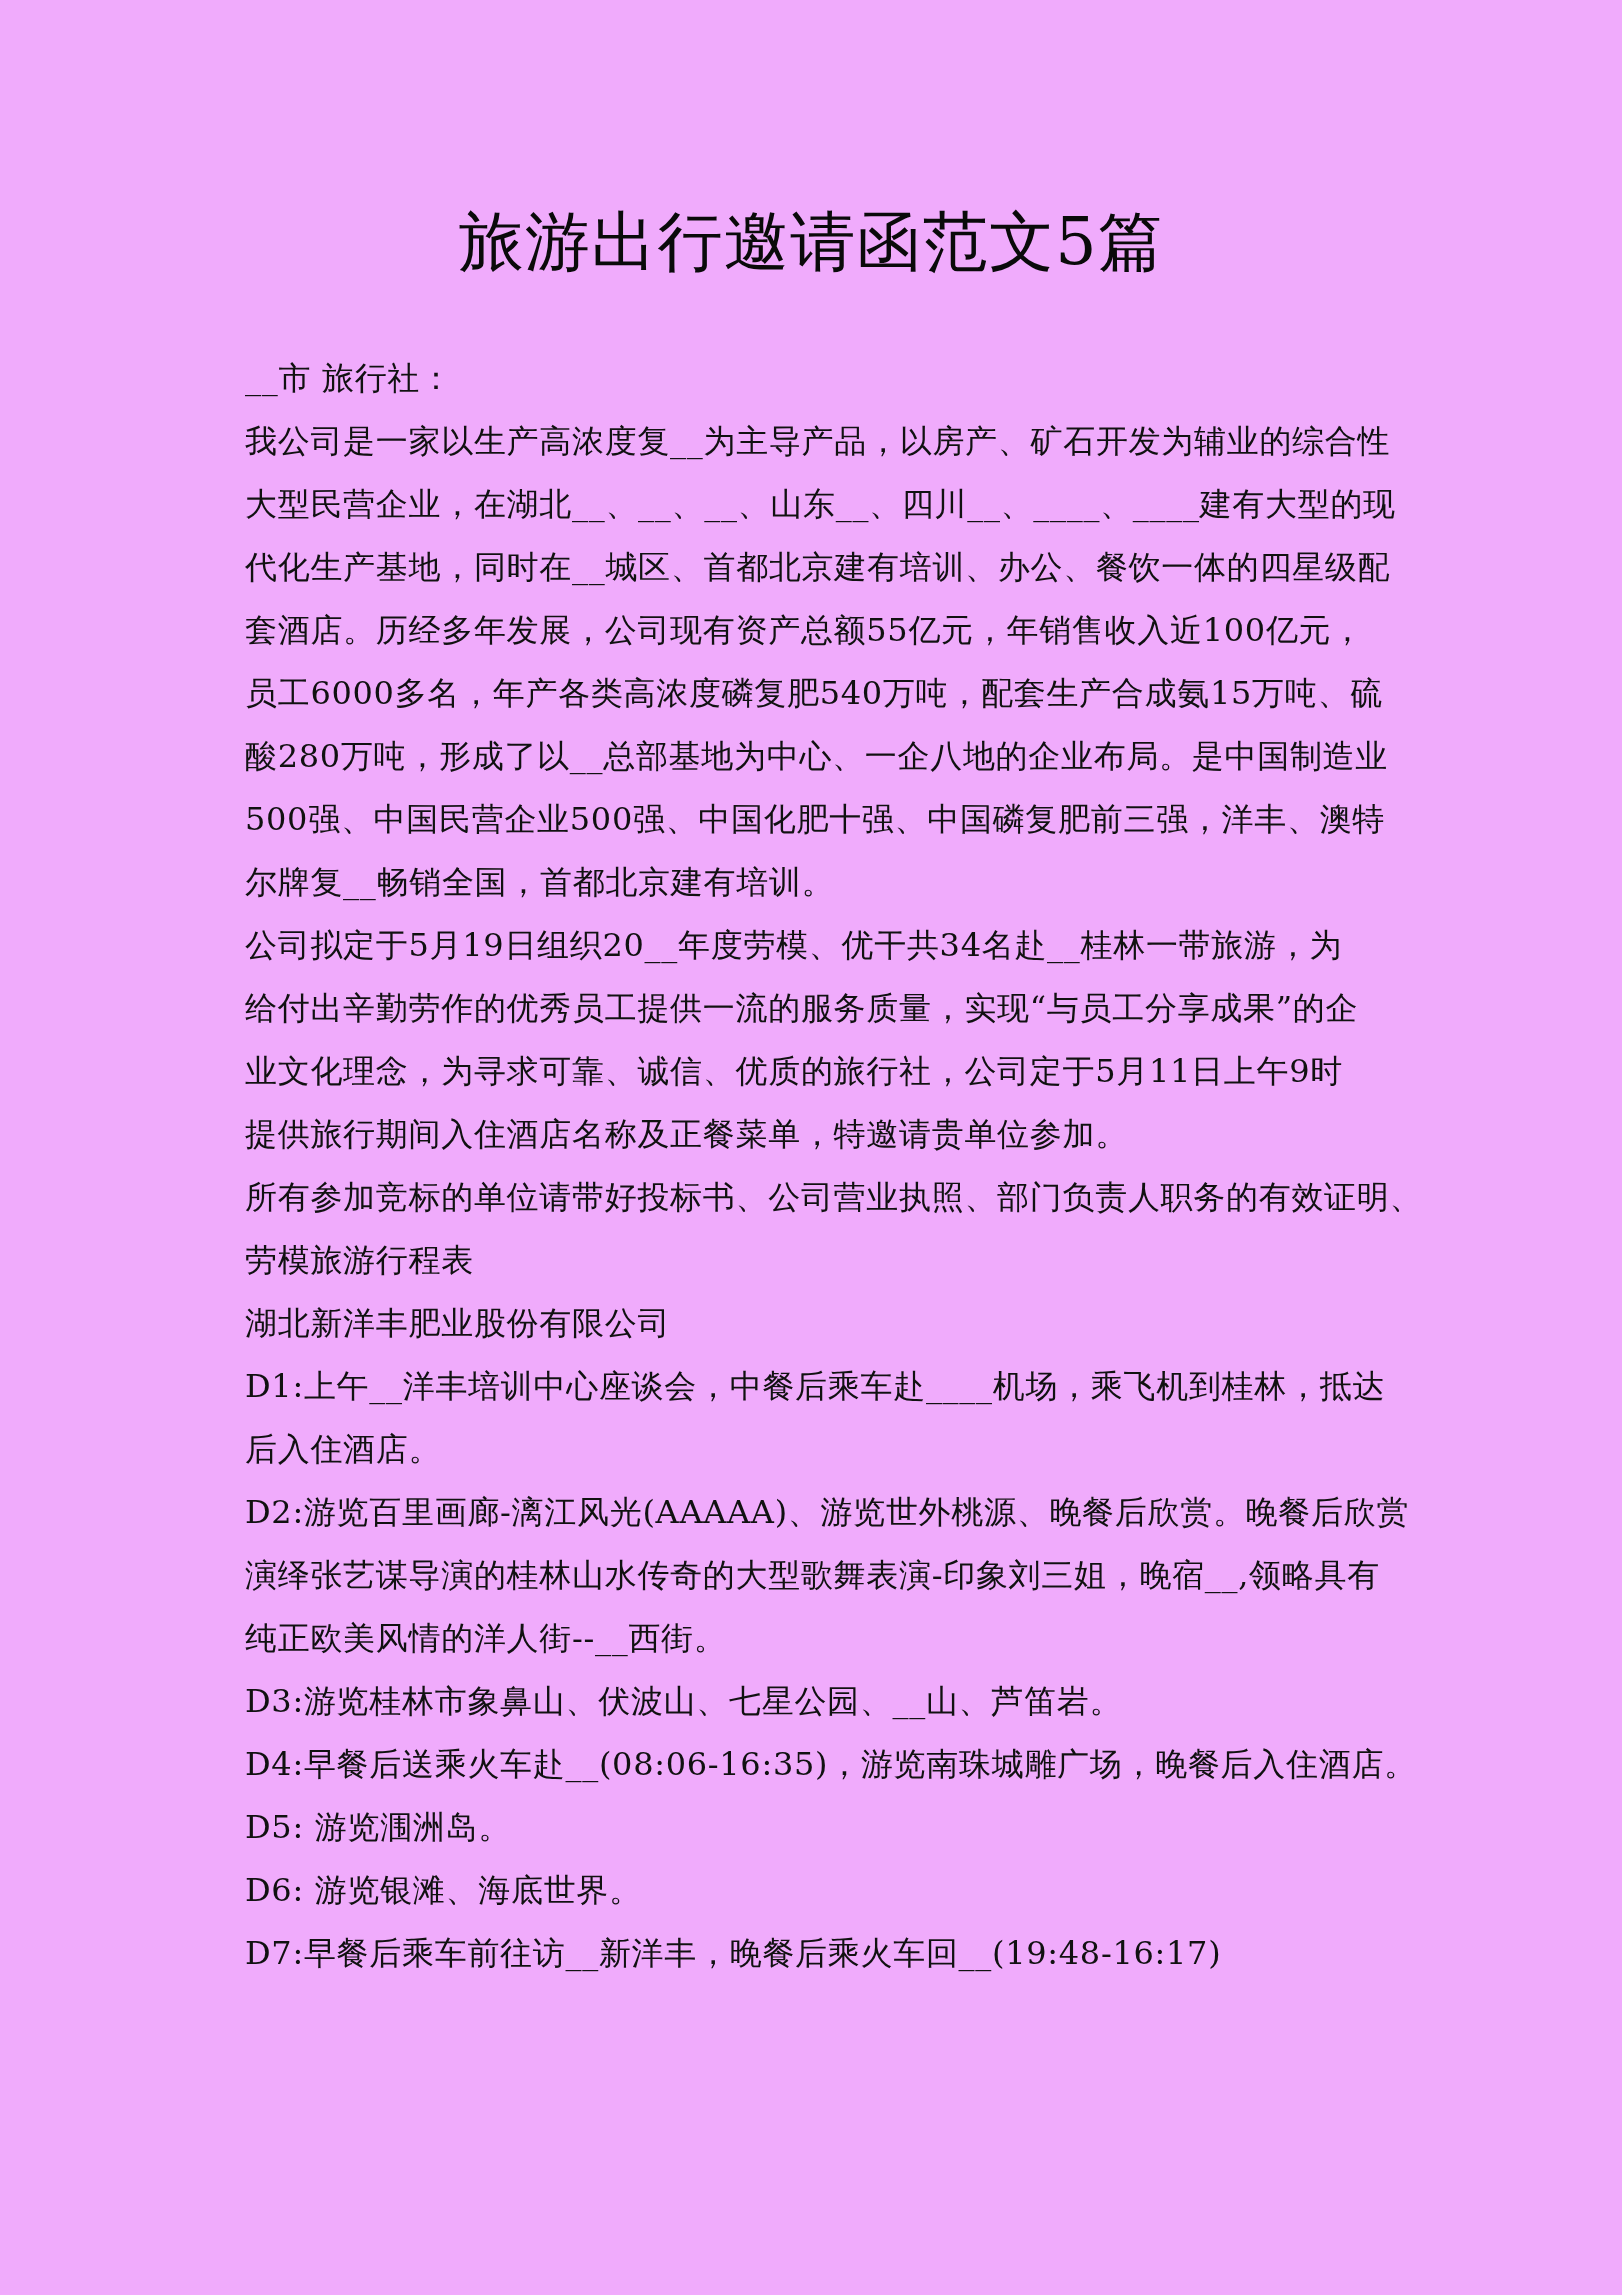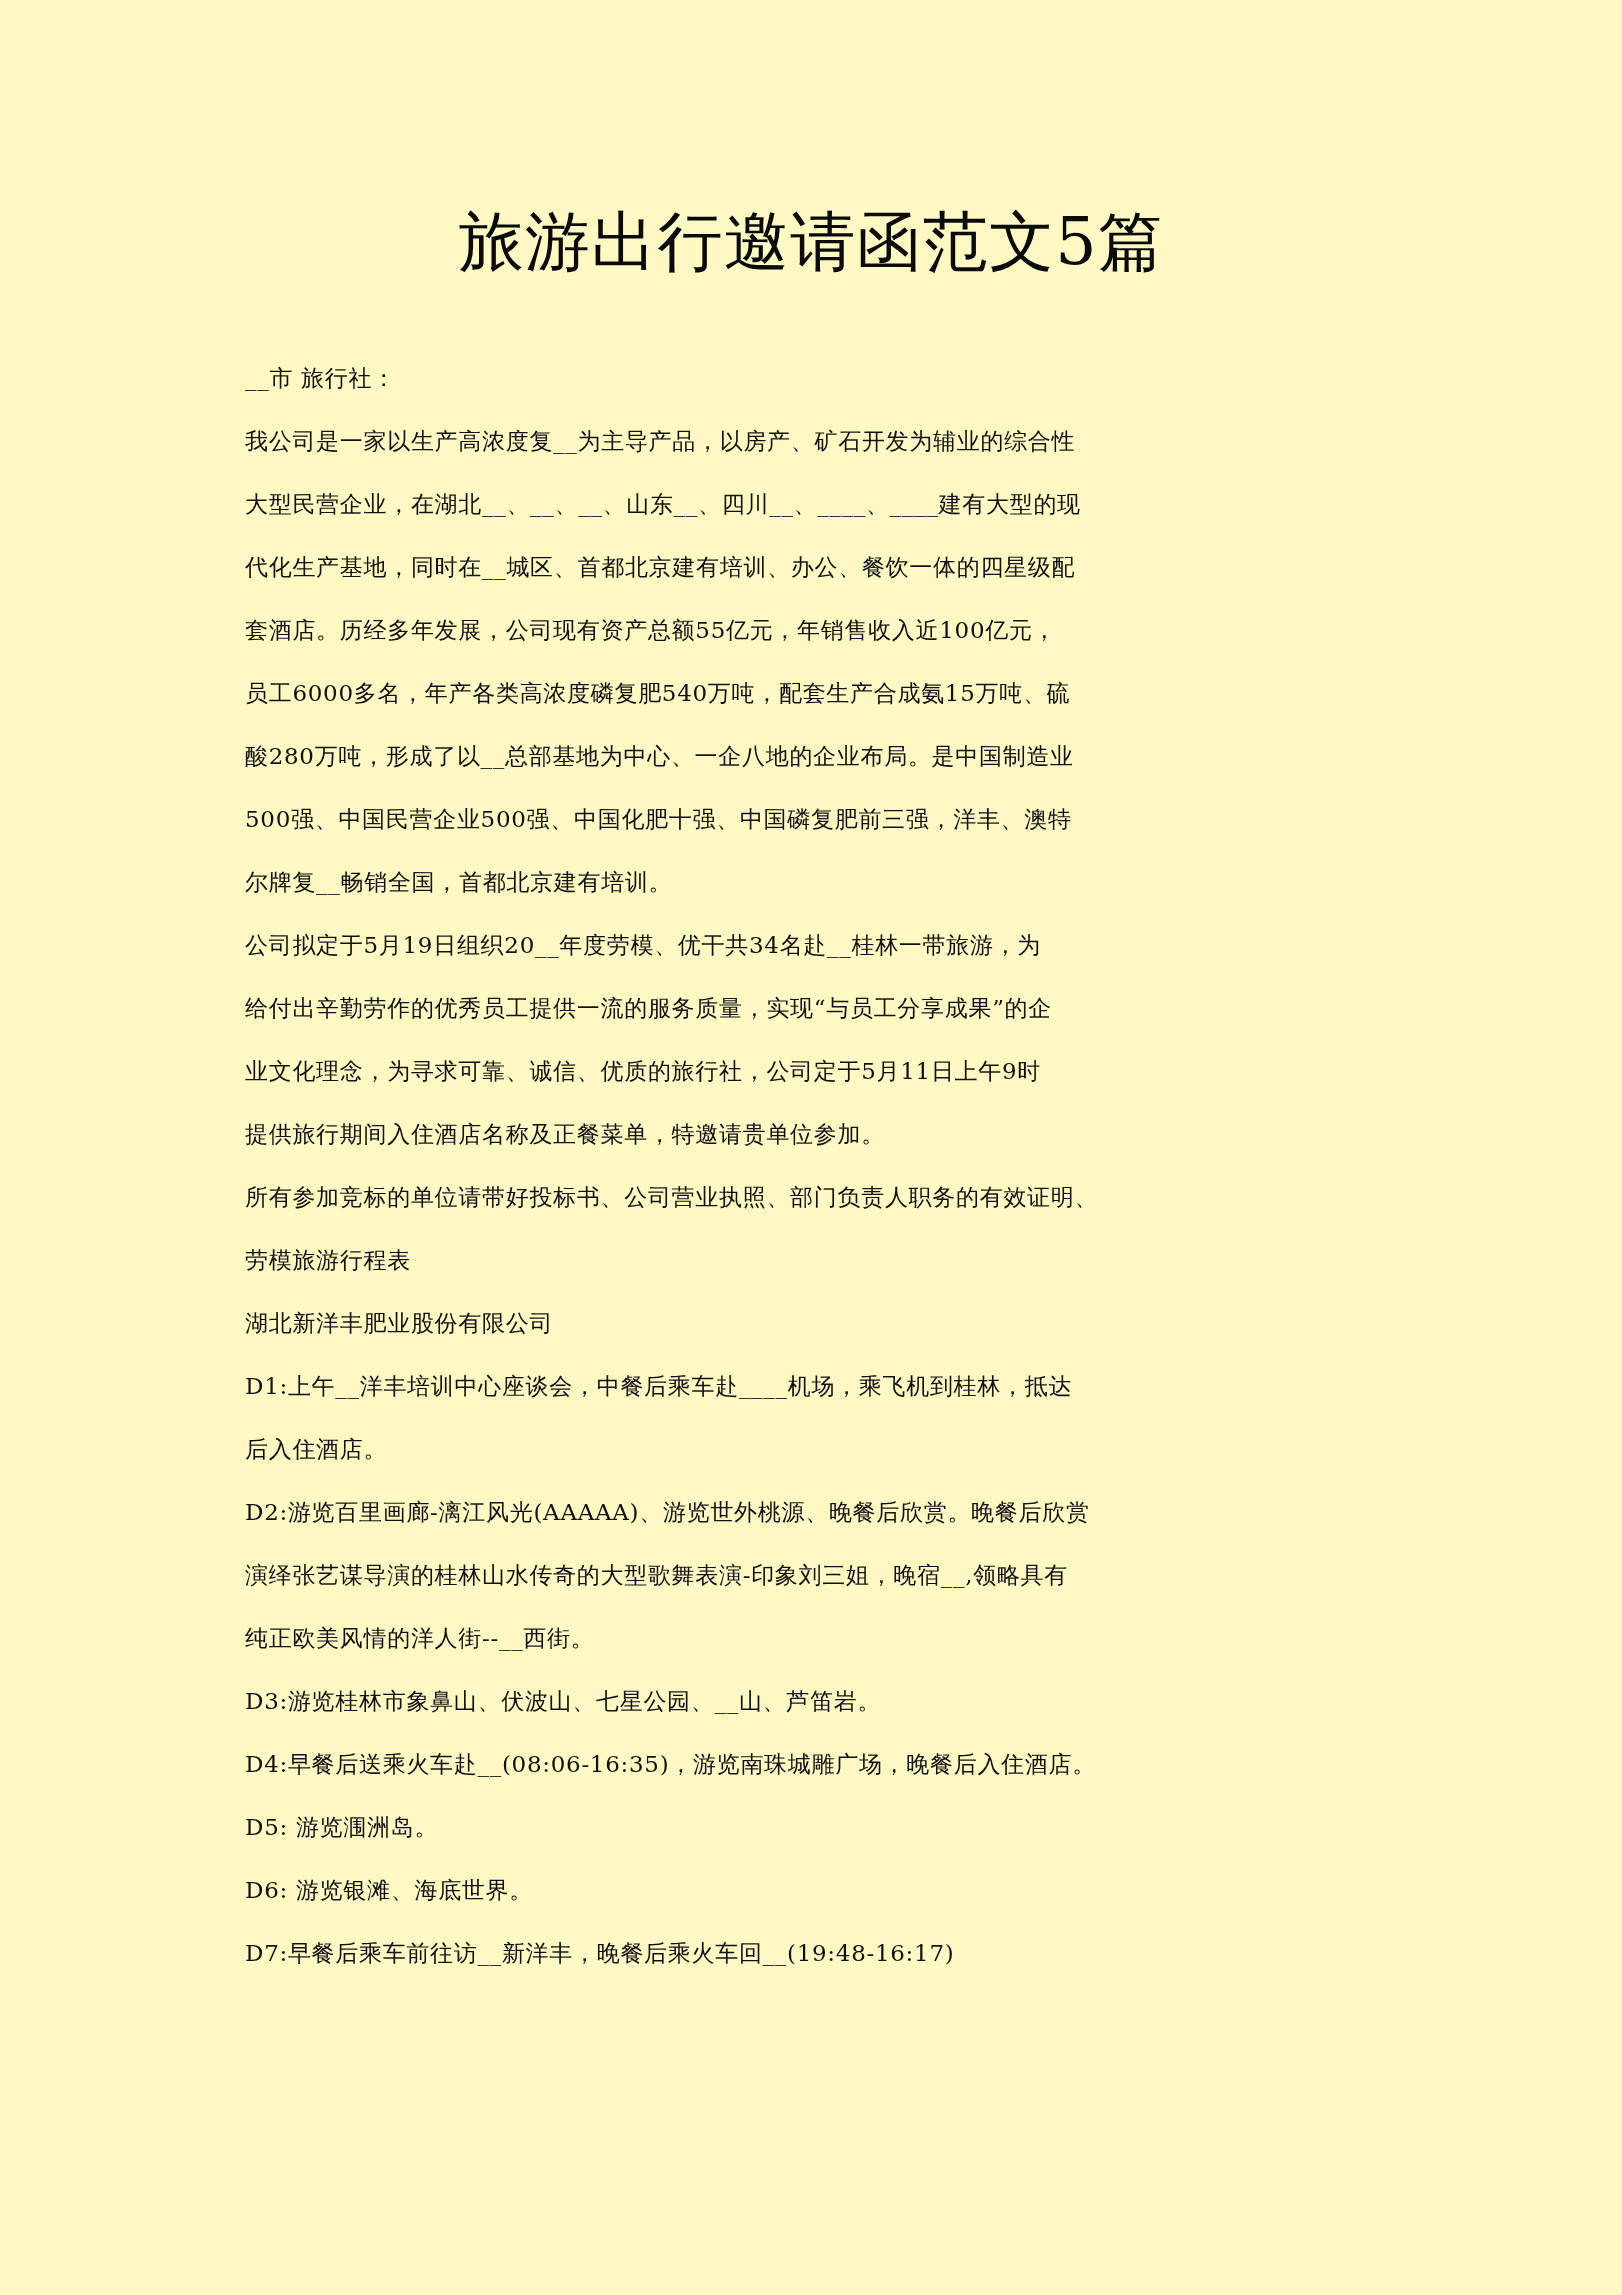--- a/index.html
+++ b/index.html
@@ -14,41 +14,41 @@
       overflow: hidden;
       color: #111111;
       font-family: "DejaVu Serif", "Liberation Serif", serif;
     }
     .page {
       position: absolute;
       left: 0;
       top: 0;
       width: 1623px;
       height: 2295px;
-      background: #fef9c3;
+      background: #f0abfc;
     }
     .title {
       position: absolute;
       left: 0;
       width: 1623px;
       top: 196px;
       text-align: center;
       font-size: 65px;
       line-height: 92px;
       letter-spacing: 1.3px;
       color: #0a0a0a;
     }
     .body {
       position: absolute;
       left: 245px;
       top: 347px;
       width: 1152px;
     }
     .line {
-      font-size: 23px;
+      font-size: 32px;
       line-height: 63px;
       height: 63px;
       white-space: nowrap;
       letter-spacing: 0.7px;
       color: #111111;
     }
   </style>
 </head>
 <body>
 

